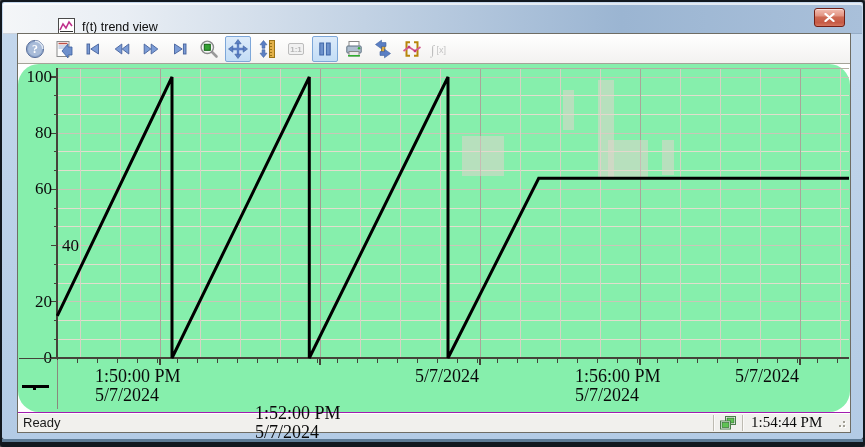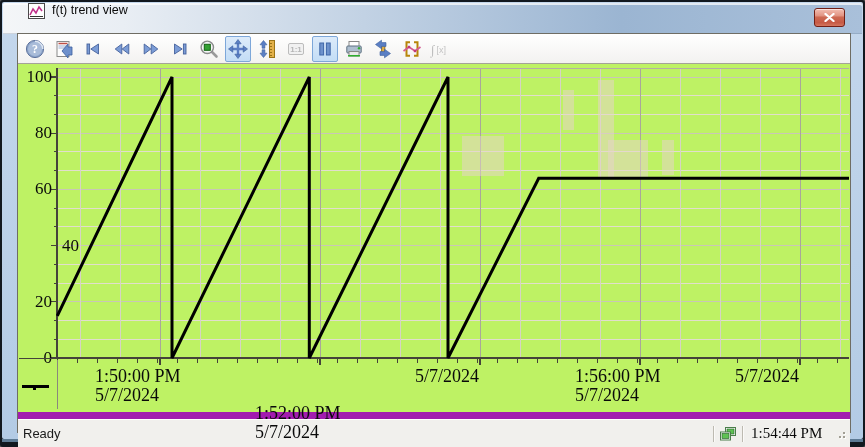--- a/index.html
+++ b/index.html
@@ -9,21 +9,21 @@
     font-family:"Liberation Sans","DejaVu Sans",sans-serif;overflow:hidden;border-radius:3px;
   }
   
   #frame{position:absolute;left:2px;top:2px;width:861px;height:437px;background:linear-gradient(180deg,#c4d7ec,#b3cbe5);border-radius:2px;}
   #frame-accent{position:absolute;left:2px;top:439px;width:861px;height:3px;background:#5d7a94;}
   
   #titlebar{
     position:absolute;left:3px;top:3px;width:859px;height:31px;
     background:linear-gradient(90deg,#f4f6f8 0%,#e9eef4 14%,#c2d2e4 42%,#9bb5d2 72%,#a9c0da 100%);
     box-shadow:inset 0 2px 0 rgba(255,255,255,.7), inset 0 -1px 0 rgba(90,110,135,.25);
-    display:flex;align-items:flex-start;border-radius:2px 2px 0 0;
+    display:flex;align-items:flex-end;border-radius:2px 2px 0 0;padding-left:30px;
   }
   #title-icon{margin-left:25px;width:17px;height:16px;}
   #title-text{margin-left:7px;font-size:12.5px;color:#0b0b0b;}
   #close-btn{
     position:absolute;right:17px;top:5px;width:31px;height:19px;border:1px solid #731f15;border-radius:3px;
     background:linear-gradient(180deg,#f3beb2 0%,#e09180 42%,#ce6a54 46%,#c65a45 80%,#d4765f 100%);
     box-shadow:inset 0 1px 0 rgba(255,255,255,.55);display:flex;align-items:center;justify-content:center;cursor:pointer;
   }
   
   #content{
@@ -44,21 +44,21 @@
   .ylab{position:absolute;left:0;width:34px;height:20px;text-align:right;
     font-family:"Liberation Serif","DejaVu Serif",serif;font-size:17px;color:#0a0a0a;line-height:20px;}
   .xlab{position:absolute;top:303px;width:130px;text-align:left;
     font-family:"Liberation Serif","DejaVu Serif",serif;font-size:18px;color:#0a0a0a;line-height:19px;}
   #legend-swatch{position:absolute;left:4px;top:321px;width:27px;height:3px;background:#000;}
   #legend-notch{position:absolute;left:15px;top:324px;width:3px;height:2px;background:#000;}
   #axis-divider{position:absolute;left:39px;top:296px;width:1px;height:49px;background:#8a887c;}
   #axis-stub{position:absolute;left:1px;top:294px;width:38px;height:1px;background:#45433a;}
   
   #statusbar{
-    height:36px;background:#f1f0ed;border-top:7px solid #a21caf;
+    height:20px;background:#f1f0ed;border-top:1px solid #a21caf;
     box-shadow:inset 0 1px 0 #ffffff;display:flex;align-items:center;font-size:13px;color:#1a1a1a;
   }
   #sb-status{flex:1;padding-left:5px;}
   .sb-sep{width:1px;height:16px;background:#bdbab1;box-shadow:1px 0 0 #fbfaf8;margin:0 6px;}
   #sb-clock{font-family:"Liberation Serif","DejaVu Serif",serif;font-size:15px;color:#0a0a0a;margin:0 4px 0 2px;min-width:80px;text-align:left;}
   #grip{width:13px;height:14px;position:relative;margin-right:2px;}
   #grip::before{
     content:"";position:absolute;right:3px;bottom:3px;width:2px;height:2px;background:#a19e94;
     box-shadow:-4px 0 0 #a19e94,0 -4px 0 #a19e94, -3px 1px 0 #fdfdfb,1px -3px 0 #fdfdfb,1px 1px 0 #fdfdfb;
   }
@@ -195,21 +195,21 @@
       </svg>
         </div>
       <div class="tb disabled">
           <svg width="22" height="20" viewBox="0 0 22 20">
         <text x="1" y="14.5" font-family="'Liberation Serif',serif" font-size="13" fill="#bcbcbc">∫</text>
         <text x="6.5" y="13.5" font-family="'Liberation Sans',sans-serif" font-size="9" fill="#c4c4c4">[x]</text>
       </svg>
         </div>
     </div>
 
-    <div id="chart" style="background: #bef264;">
+    <div id="chart" style="background: #86efac; border-radius: 21px;">
       <svg id="plot" width="801" height="302">
           <line x1="8" y1="9" x2="800" y2="9" stroke="#c9c6b7" stroke-width="1" shape-rendering="crispEdges"></line>
           <line x1="8" y1="27.733333333333334" x2="800" y2="27.733333333333334" stroke="#e1decd" stroke-width="1" shape-rendering="crispEdges"></line>
           <line x1="8" y1="46.46666666666667" x2="800" y2="46.46666666666667" stroke="#e1decd" stroke-width="1" shape-rendering="crispEdges"></line>
           <line x1="8" y1="65.2" x2="800" y2="65.2" stroke="#c9c6b7" stroke-width="1" shape-rendering="crispEdges"></line>
           <line x1="8" y1="83.93333333333334" x2="800" y2="83.93333333333334" stroke="#e1decd" stroke-width="1" shape-rendering="crispEdges"></line>
           <line x1="8" y1="102.66666666666667" x2="800" y2="102.66666666666667" stroke="#e1decd" stroke-width="1" shape-rendering="crispEdges"></line>
           <line x1="8" y1="121.4" x2="800" y2="121.4" stroke="#c9c6b7" stroke-width="1" shape-rendering="crispEdges"></line>
           <line x1="8" y1="140.13333333333333" x2="800" y2="140.13333333333333" stroke="#e1decd" stroke-width="1" shape-rendering="crispEdges"></line>
           <line x1="8" y1="158.86666666666667" x2="800" y2="158.86666666666667" stroke="#e1decd" stroke-width="1" shape-rendering="crispEdges"></line>

